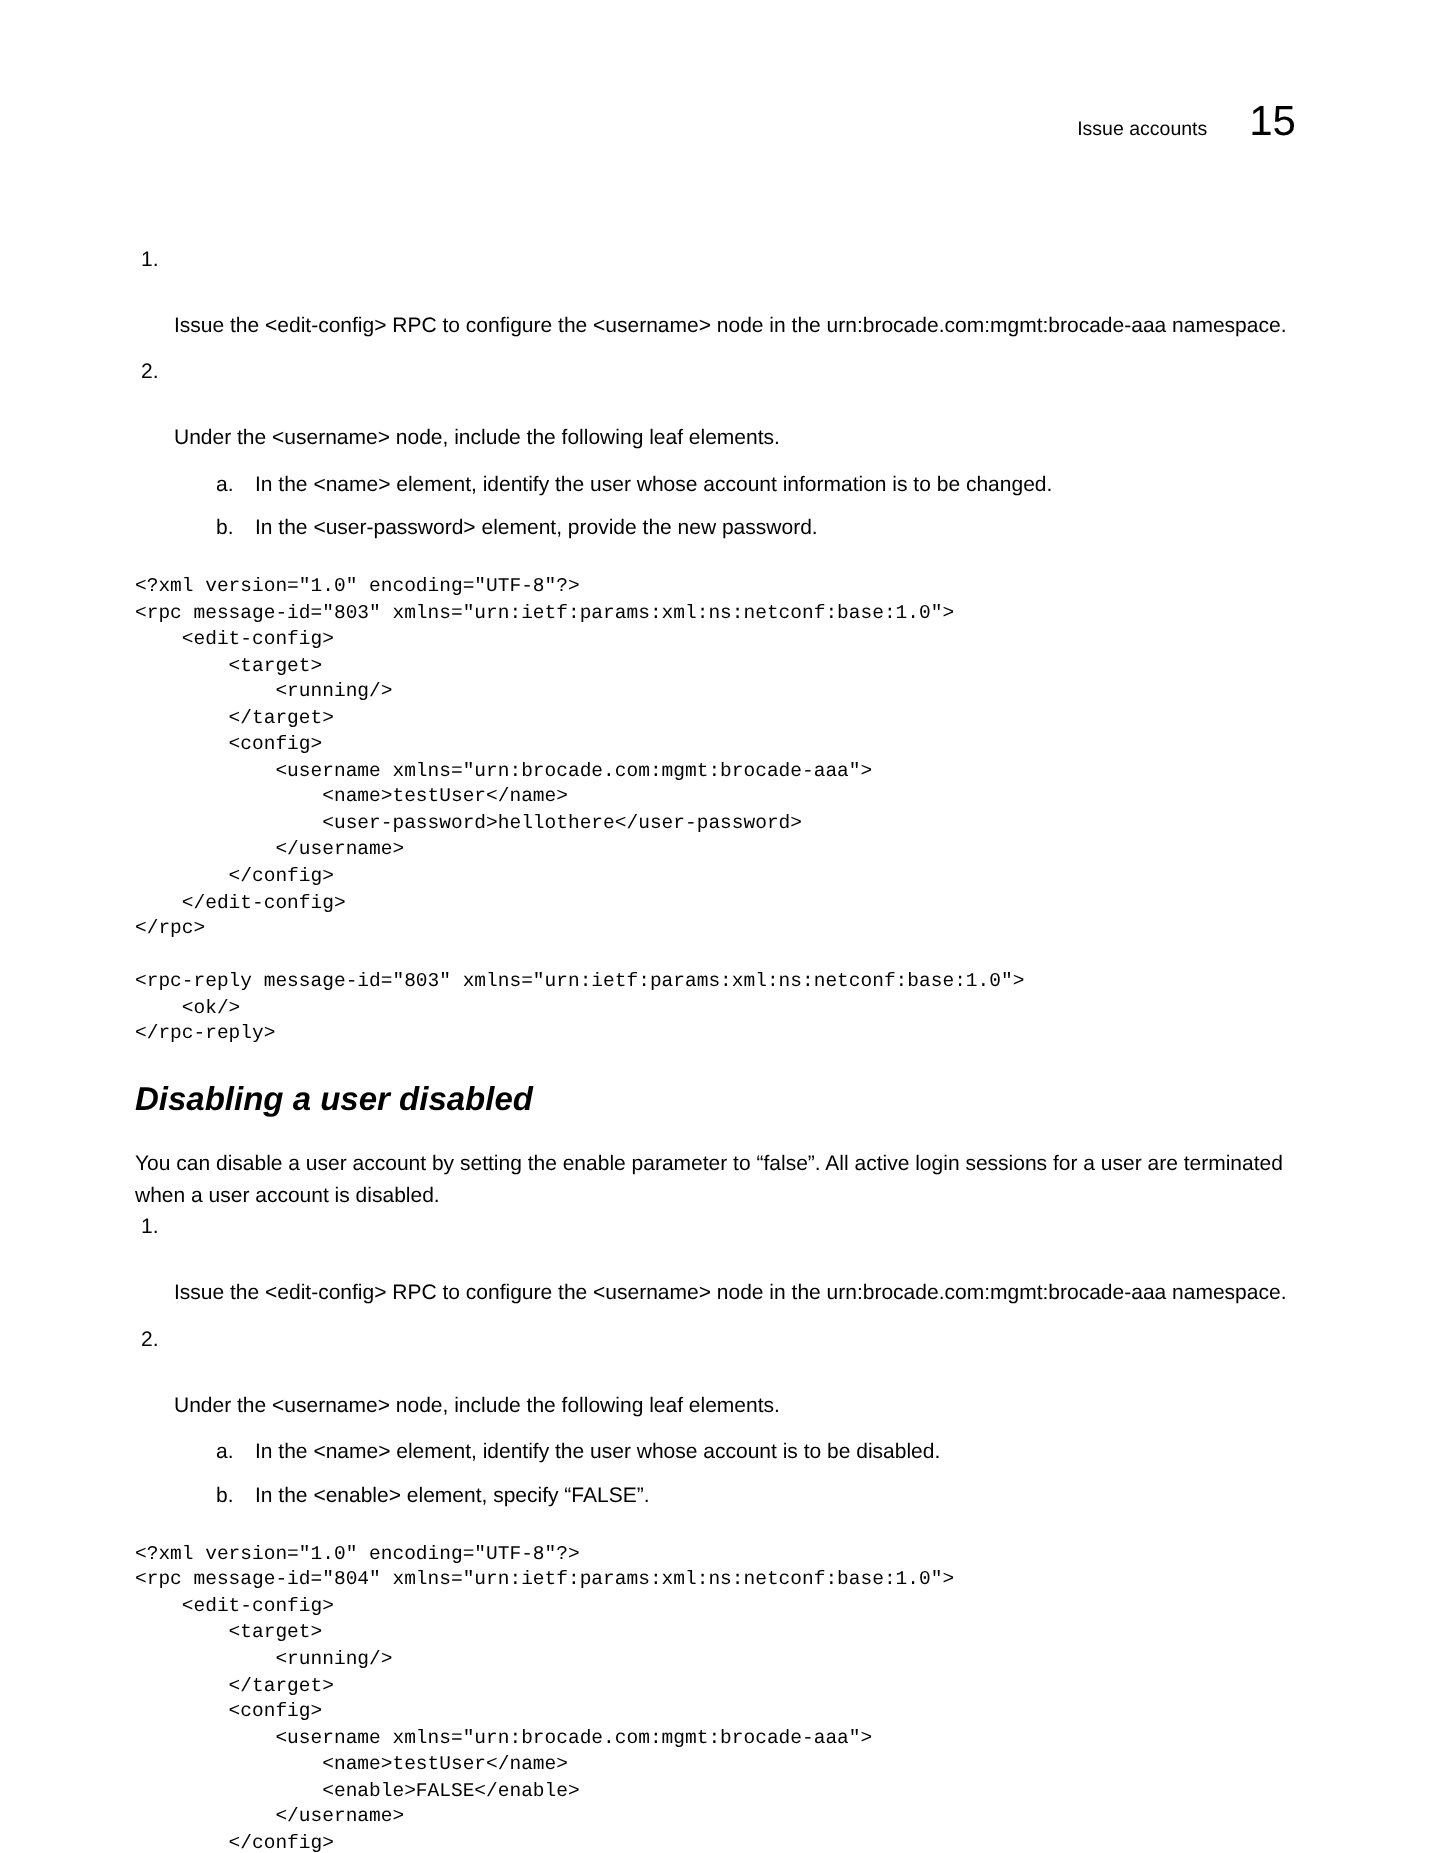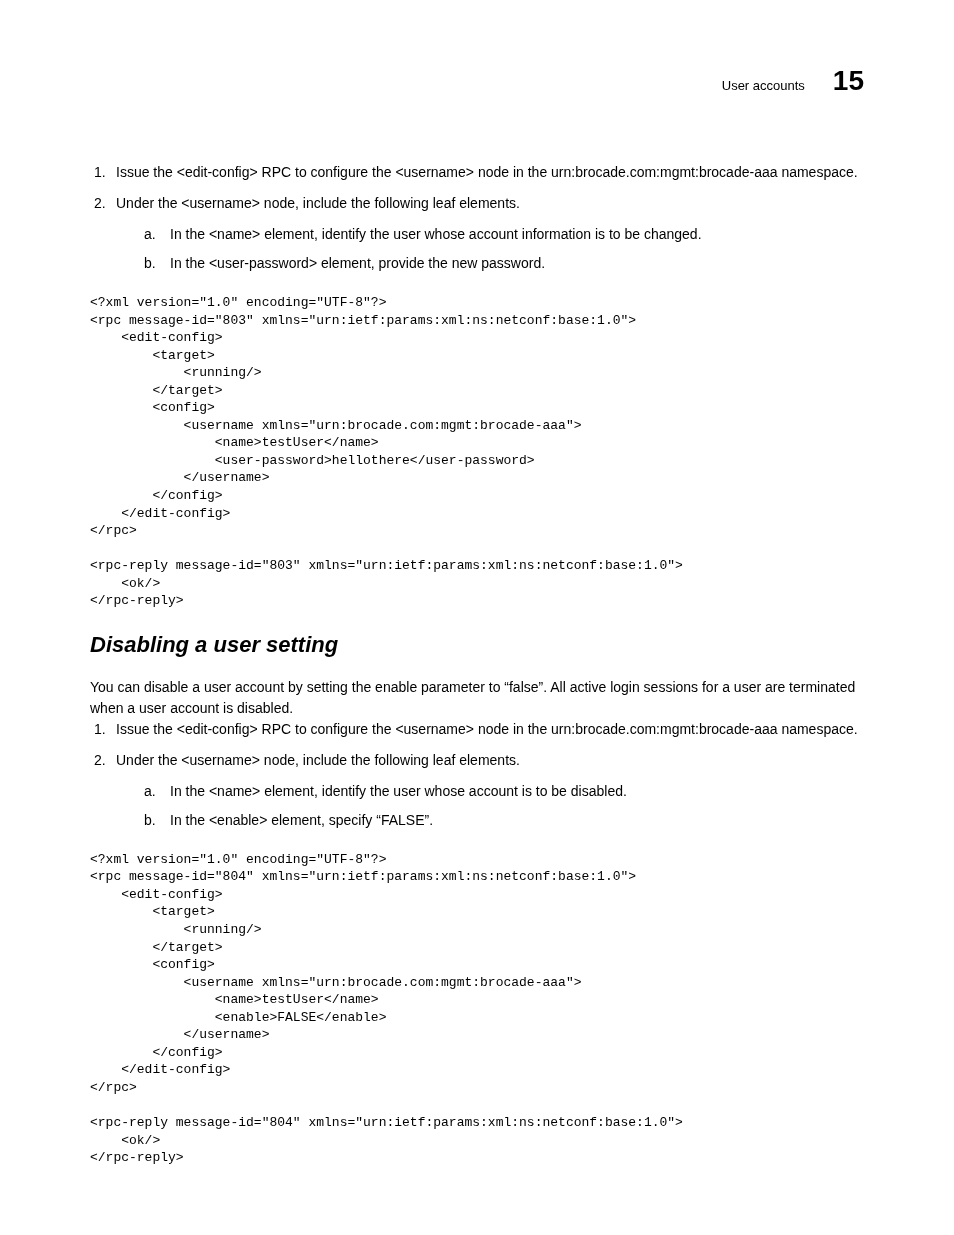--- a/index.html
+++ b/index.html
@@ -19,26 +19,26 @@
       align-items: baseline;
       gap: 28px;
       margin-bottom: 60px;
     }
     .header-title {
       font-size: 13px;
       color: #000;
     }
     .header-num {
       font-size: 28px;
-      font-weight: bold;
+      font-weight: normal;
     }
     .ol-outer { margin-left: 4px; margin-bottom: 12px; }
     .ol-item { display: flex; margin-bottom: 10px; }
     .ol-num { width: 22px; flex-shrink: 0; }
-    .ol-body { flex: 1; }
+    .ol-body { flex: 1; margin-top: 44px; }
     .ol-inner { margin-top: 10px; }
     .oli-item { display: flex; margin-bottom: 8px; margin-left: 28px; }
     .oli-num { width: 26px; flex-shrink: 0; }
     .oli-body { flex: 1; }
     pre.code {
       font-family: "Courier New", Courier, monospace;
       font-size: 13px;
       white-space: pre;
       line-height: 1.35;
       margin: 6px 0 18px 0;
@@ -48,21 +48,21 @@
       font-weight: bold;
       font-size: 22px;
       margin: 14px 0 16px 0;
     }
     p.para { }
   </style>
 </head>
 <body>
 
 <div class="header">
-  <span class="header-title">User accounts</span>
+  <span class="header-title">Issue accounts</span>
   <span class="header-num">15</span>
 </div>
 
 <div class="ol-outer">
   <div class="ol-item">
     <div class="ol-num">1.</div>
     <div class="ol-body">Issue the &lt;edit-config&gt; RPC to configure the &lt;username&gt; node in the urn:brocade.com:mgmt:brocade-aaa namespace.</div>
   </div>
   <div class="ol-item">
     <div class="ol-num">2.</div>
@@ -94,21 +94,21 @@
                 &lt;user-password&gt;hellothere&lt;/user-password&gt;
             &lt;/username&gt;
         &lt;/config&gt;
     &lt;/edit-config&gt;
 &lt;/rpc&gt;
 
 &lt;rpc-reply message-id="803" xmlns="urn:ietf:params:xml:ns:netconf:base:1.0"&gt;
     &lt;ok/&gt;
 &lt;/rpc-reply&gt;</pre>
 
-<h2 class="section">Disabling a user setting</h2>
+<h2 class="section">Disabling a user disabled</h2>
 
 <p class="para">You can disable a user account by setting the enable parameter to “false”. All active login sessions for a user are terminated when a user account is disabled.</p>
 
 <div class="ol-outer">
   <div class="ol-item">
     <div class="ol-num">1.</div>
     <div class="ol-body">Issue the &lt;edit-config&gt; RPC to configure the &lt;username&gt; node in the urn:brocade.com:mgmt:brocade-aaa namespace.</div>
   </div>
   <div class="ol-item">
     <div class="ol-num">2.</div>

